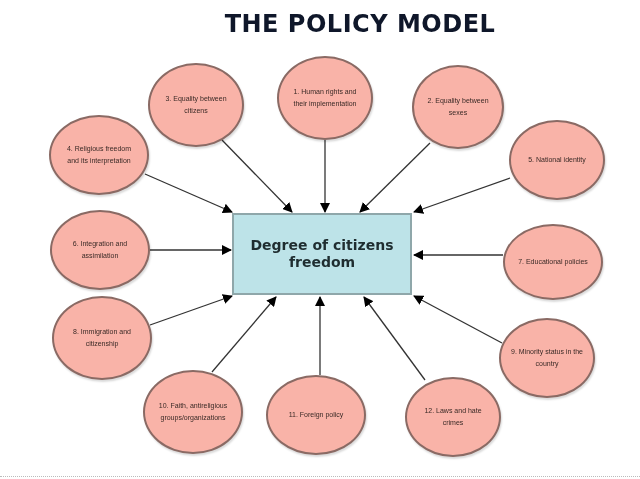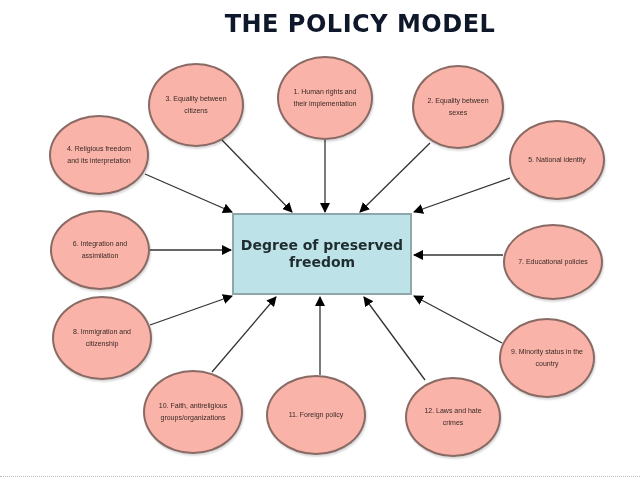--- a/index.html
+++ b/index.html
@@ -45,21 +45,21 @@
 
     <line x1="212" y1="372" x2="276" y2="297"></line>
 
     <line x1="320" y1="375" x2="320" y2="297"></line>
 
     <line x1="425" y1="380" x2="364" y2="297"></line>
   </g>
 </svg>
 
 <div class="center">
-  <span>Degree of preserved freedom</span>
+  <span>Degree of citizens freedom</span>
 </div>
 
 <div class="node" style="left:148px;top:63px;width:96px;height:84px;">
   <span>3. Equality between citizens</span>
 </div>
 <div class="node" style="left:277px;top:56px;width:96px;height:84px;">
   <span>1. Human rights and their implementation</span>
 </div>
 <div class="node" style="left:412px;top:65px;width:92px;height:84px;">
   <span>2. Equality between sexes</span>

